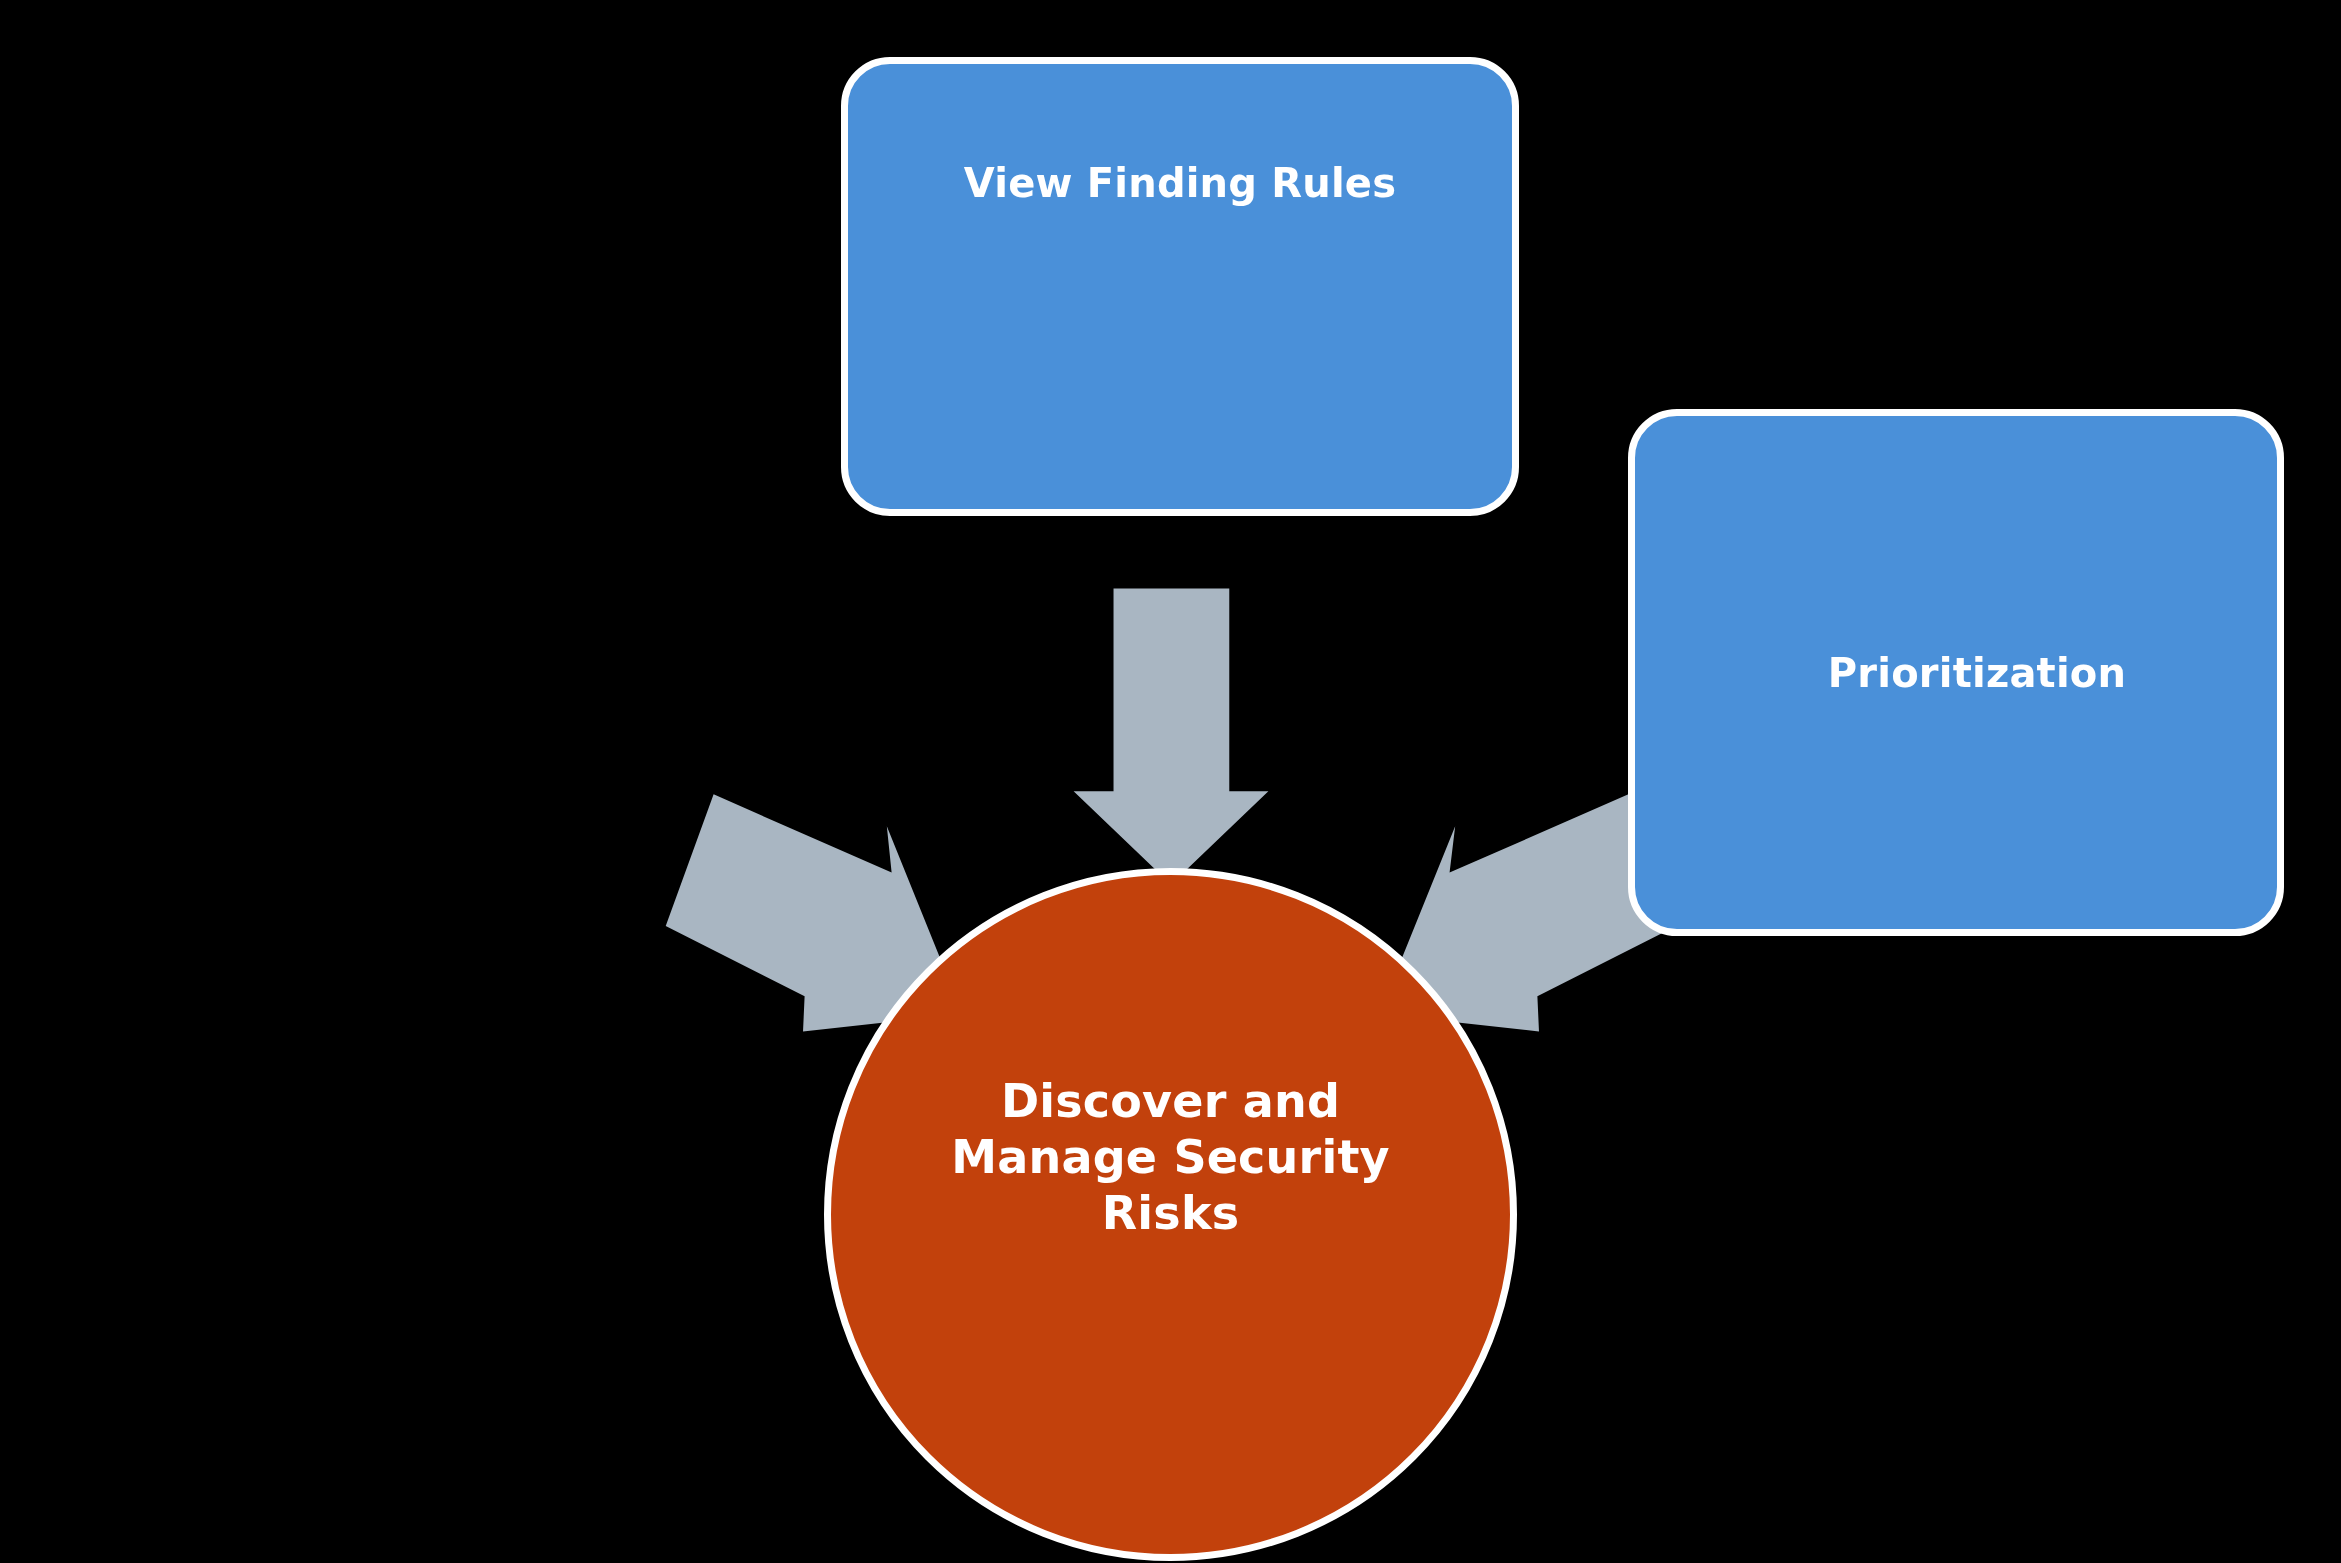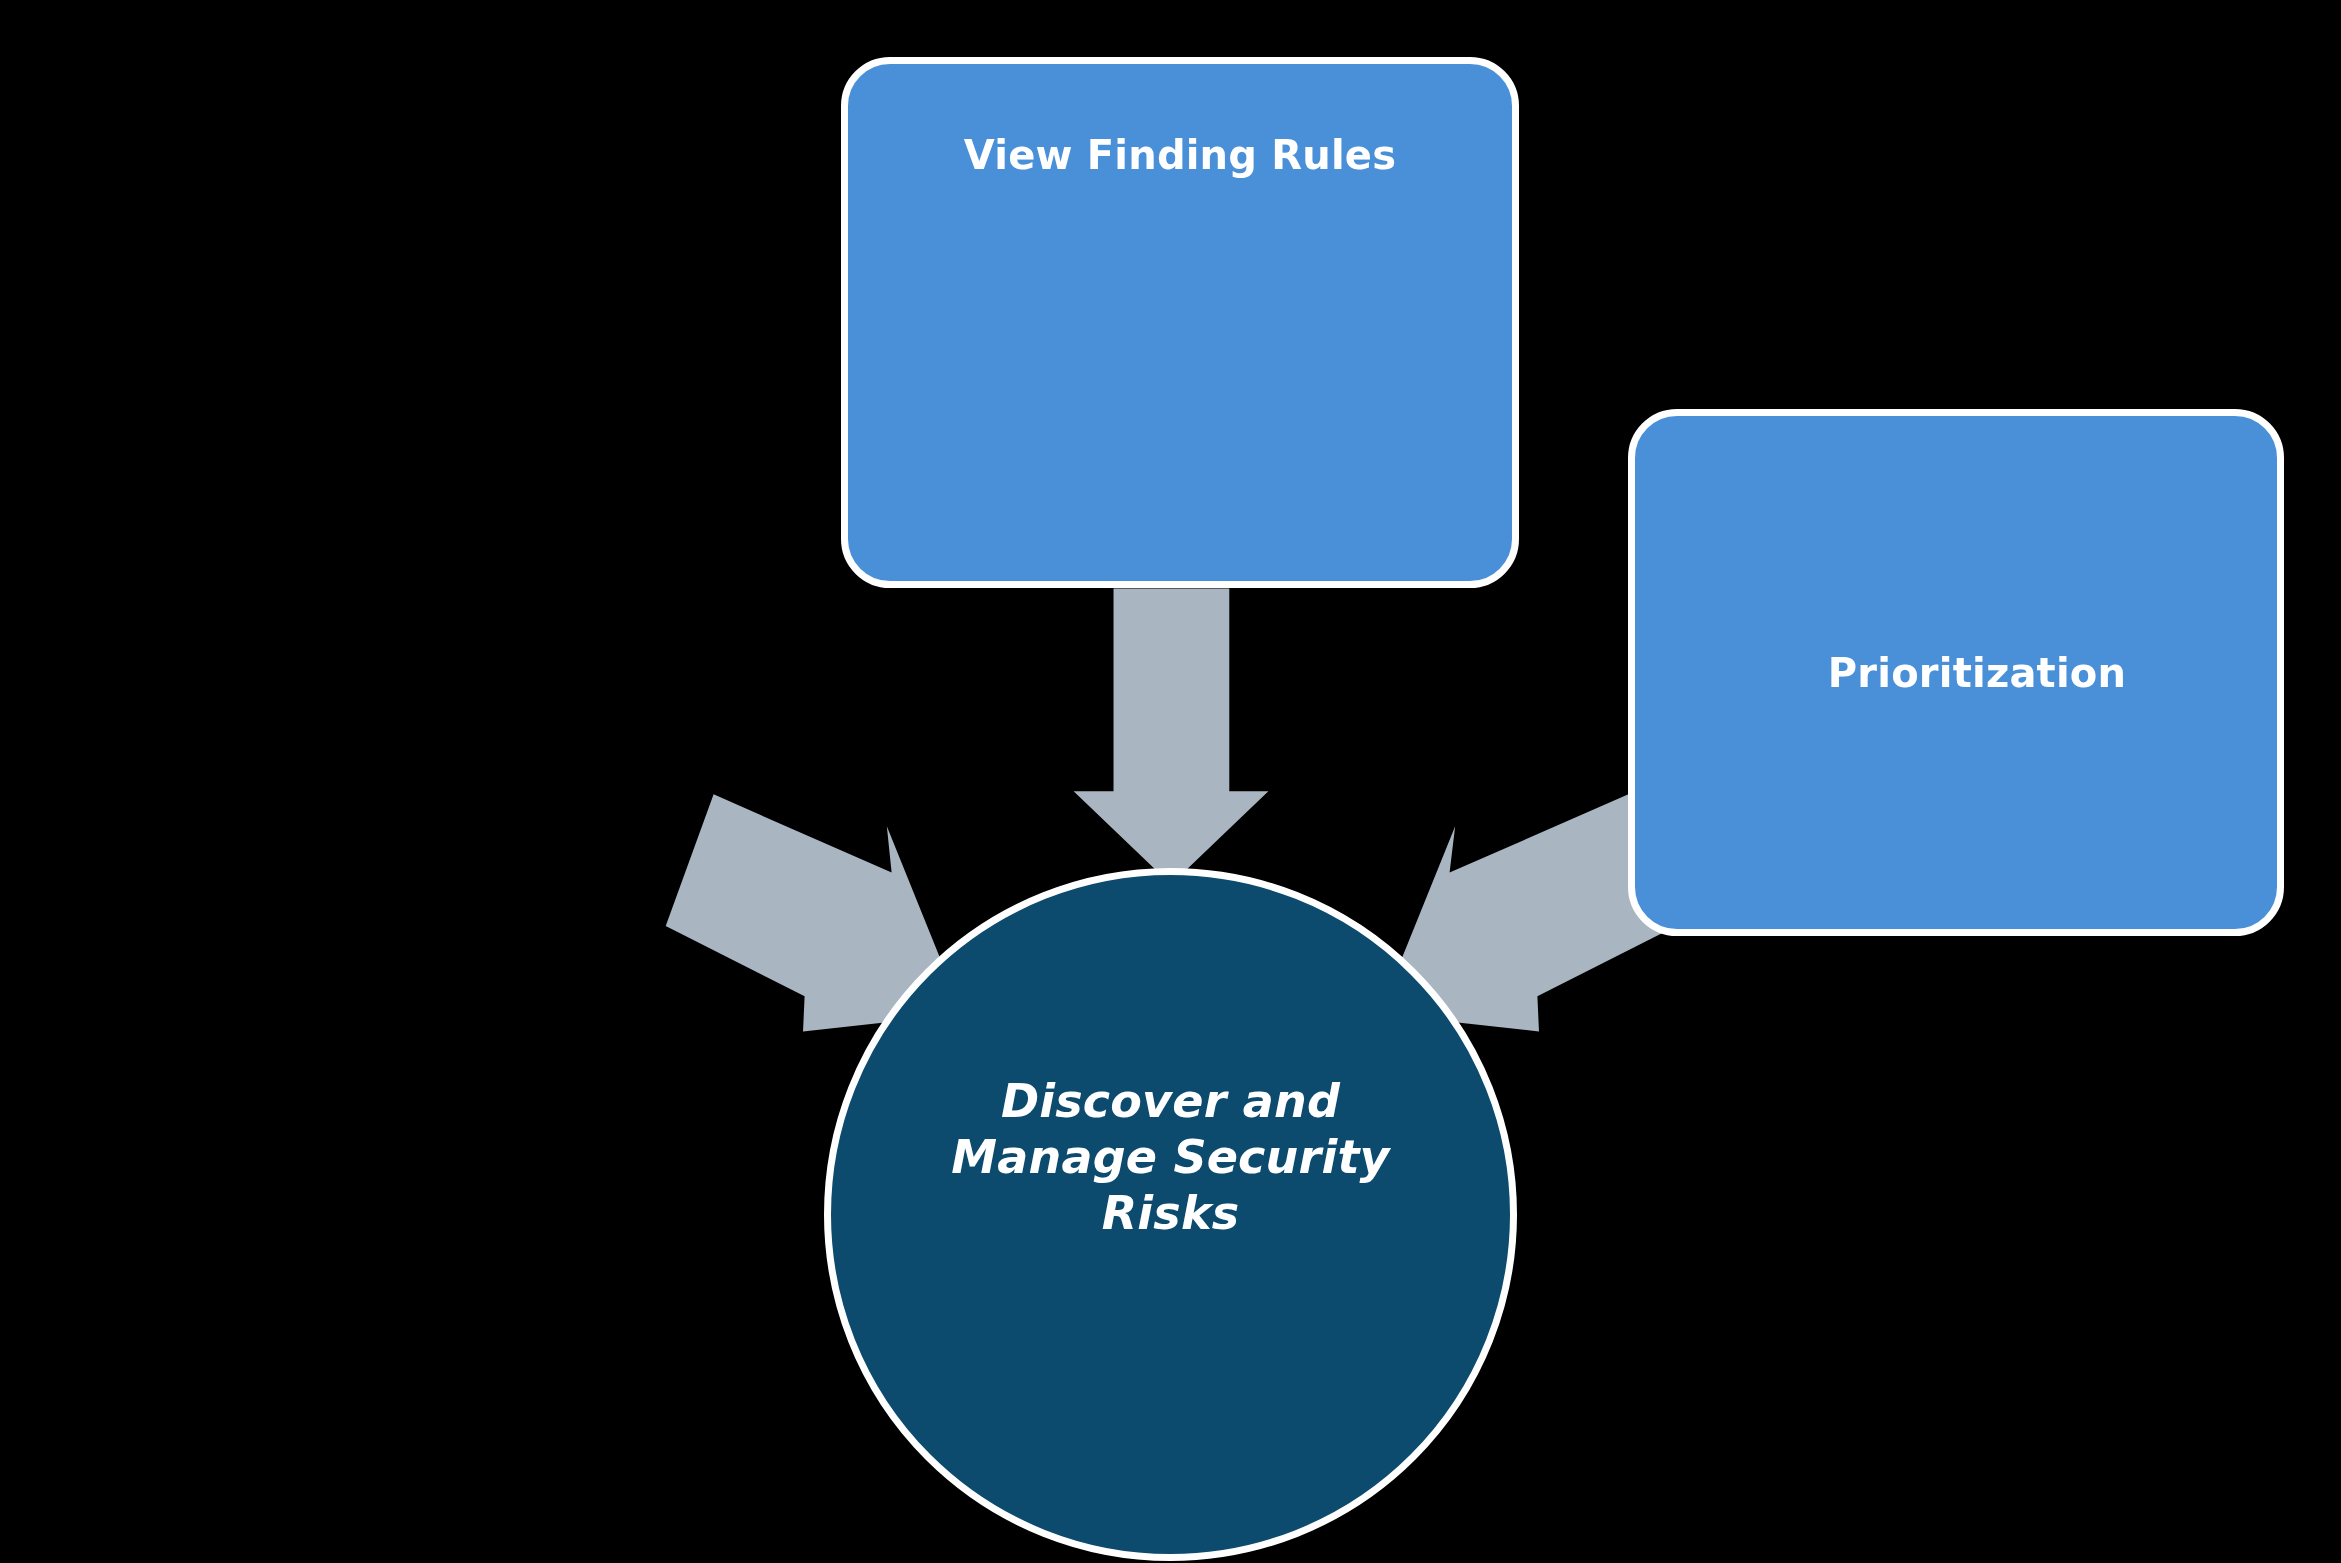--- a/index.html
+++ b/index.html
@@ -48,44 +48,43 @@
   #box-view-risk-findings {
     left: 57px;
     top: 403px;
     width: 664px;
     height: 528px;
   }
   #box-view-finding-rules {
     left: 841px;
     top: 57px;
     width: 678px;
-    height: 531px;
+    height: 459px;
     align-items: flex-start;
-    padding-top: 68px;
+    padding-top: 96px;
   }
   #box-prioritization {
     left: 1628px;
     top: 409px;
     width: 656px;
     height: 527px;
     padding-left: 42px;
   }
   #circle-discover-manage {
     left: 824px;
     top: 868px;
     width: 693px;
     height: 693px;
-    background: #0c4a6e;
+    background: #c2410c;
     border: 7.2px solid #ffffff;
     border-radius: 50%;
     font-size: 46px;
     line-height: 1.22;
     align-items: flex-start;
     padding-top: 198px;
-    font-style: italic;
   }
   .node-label {
     display: block;
     width: 100%;
     white-space: pre-line;
   }
 </style>
 </head>
 <body>
 

